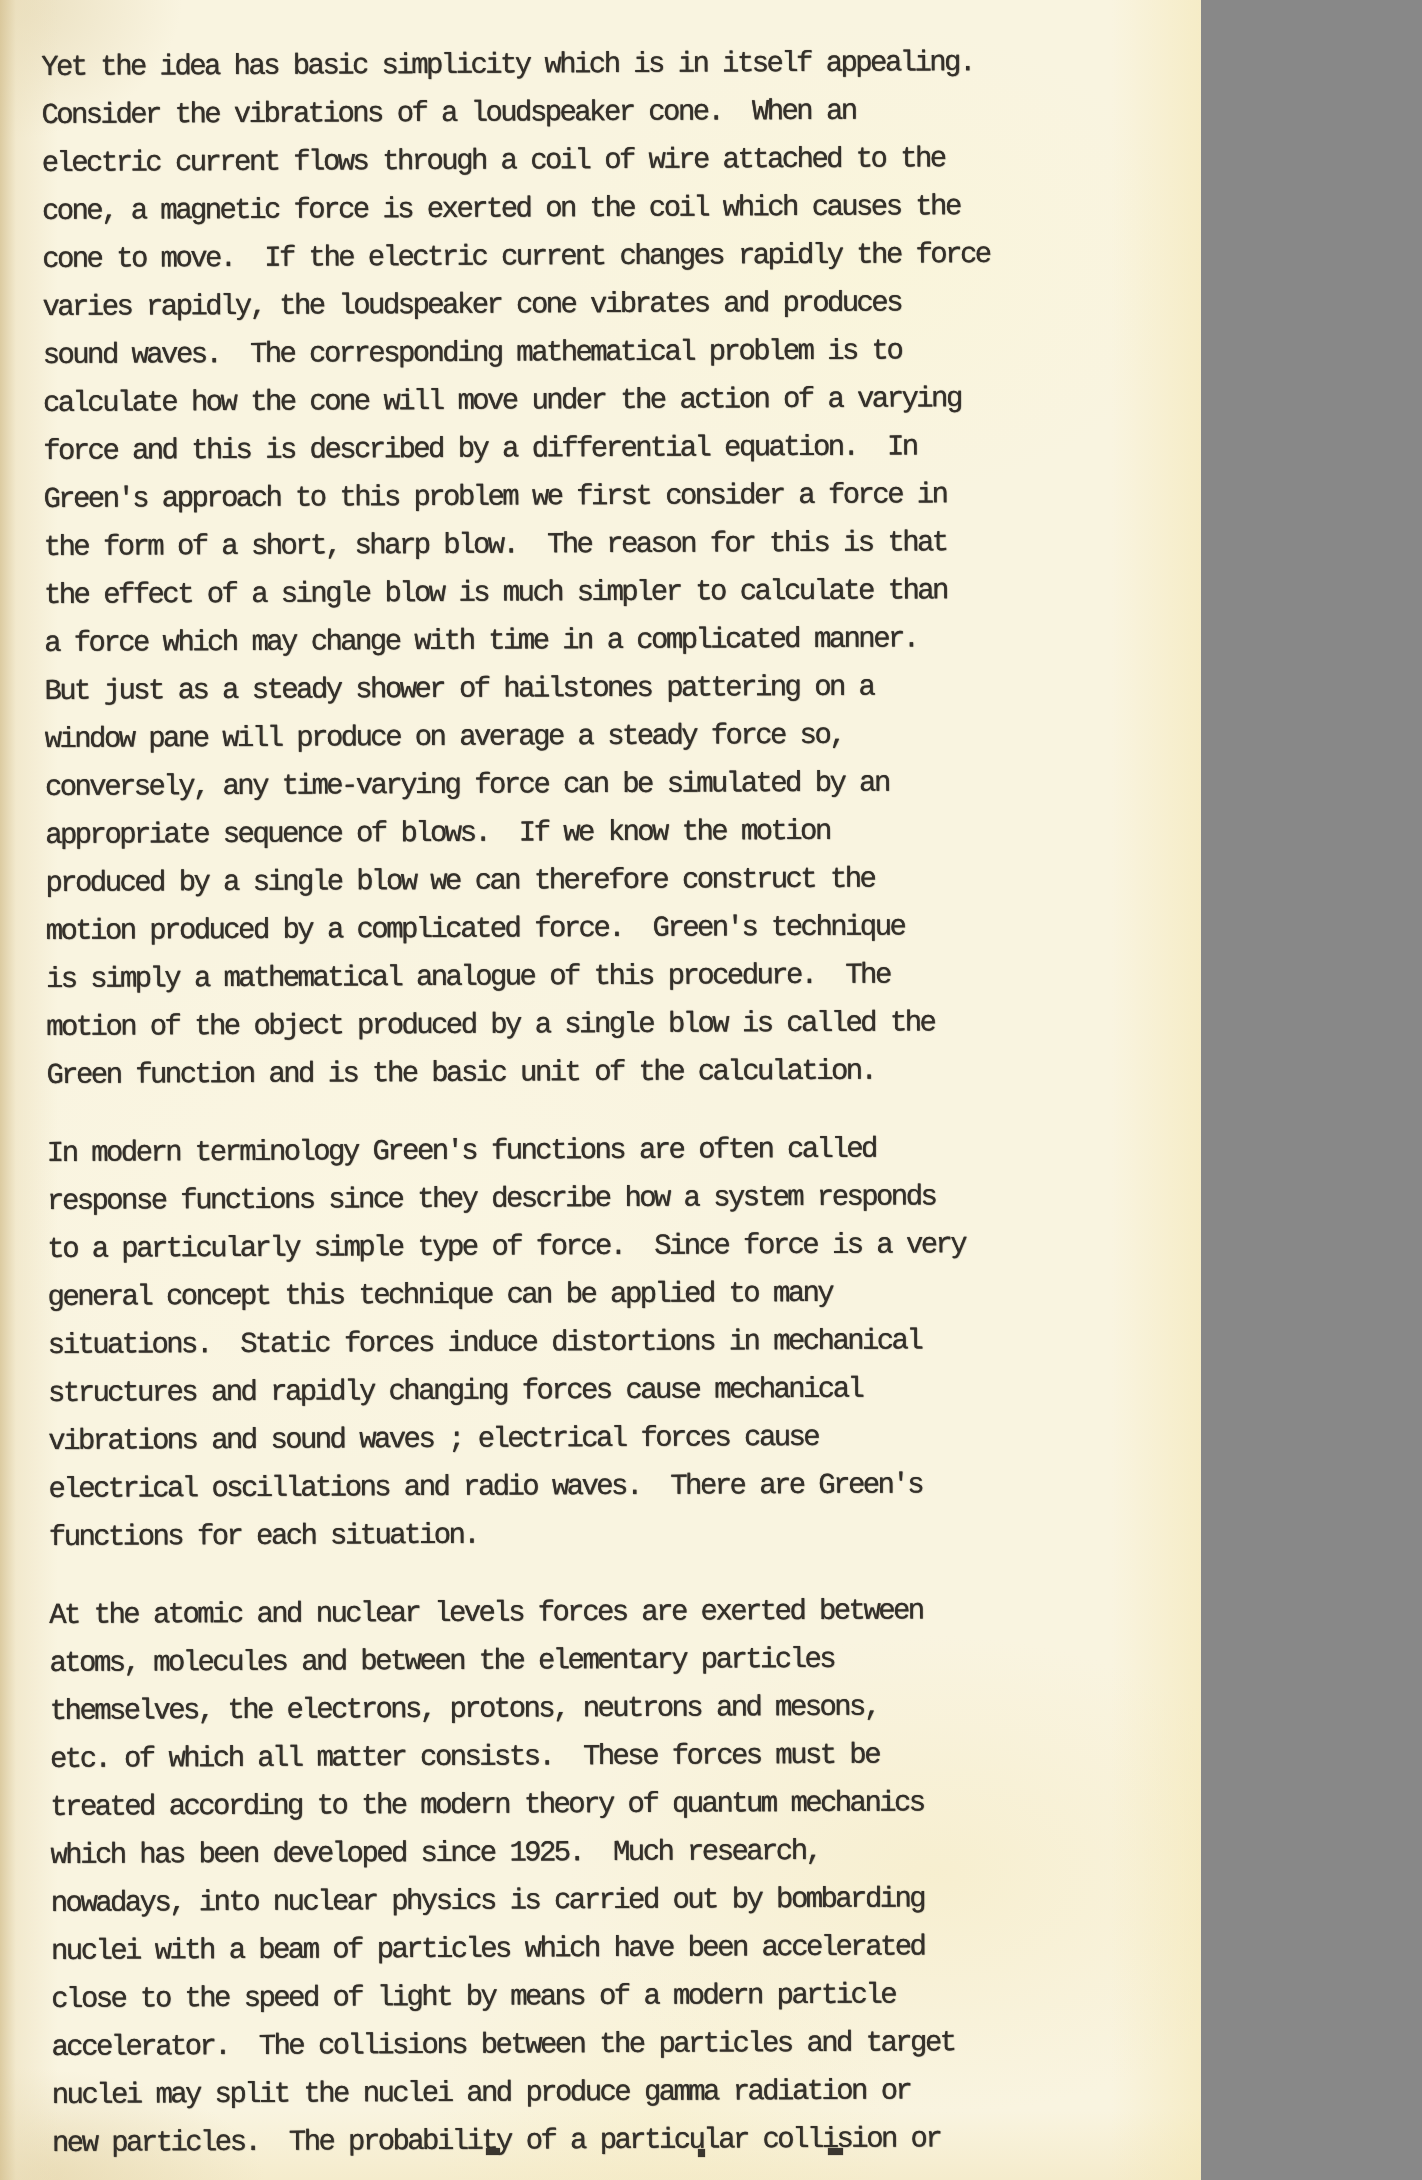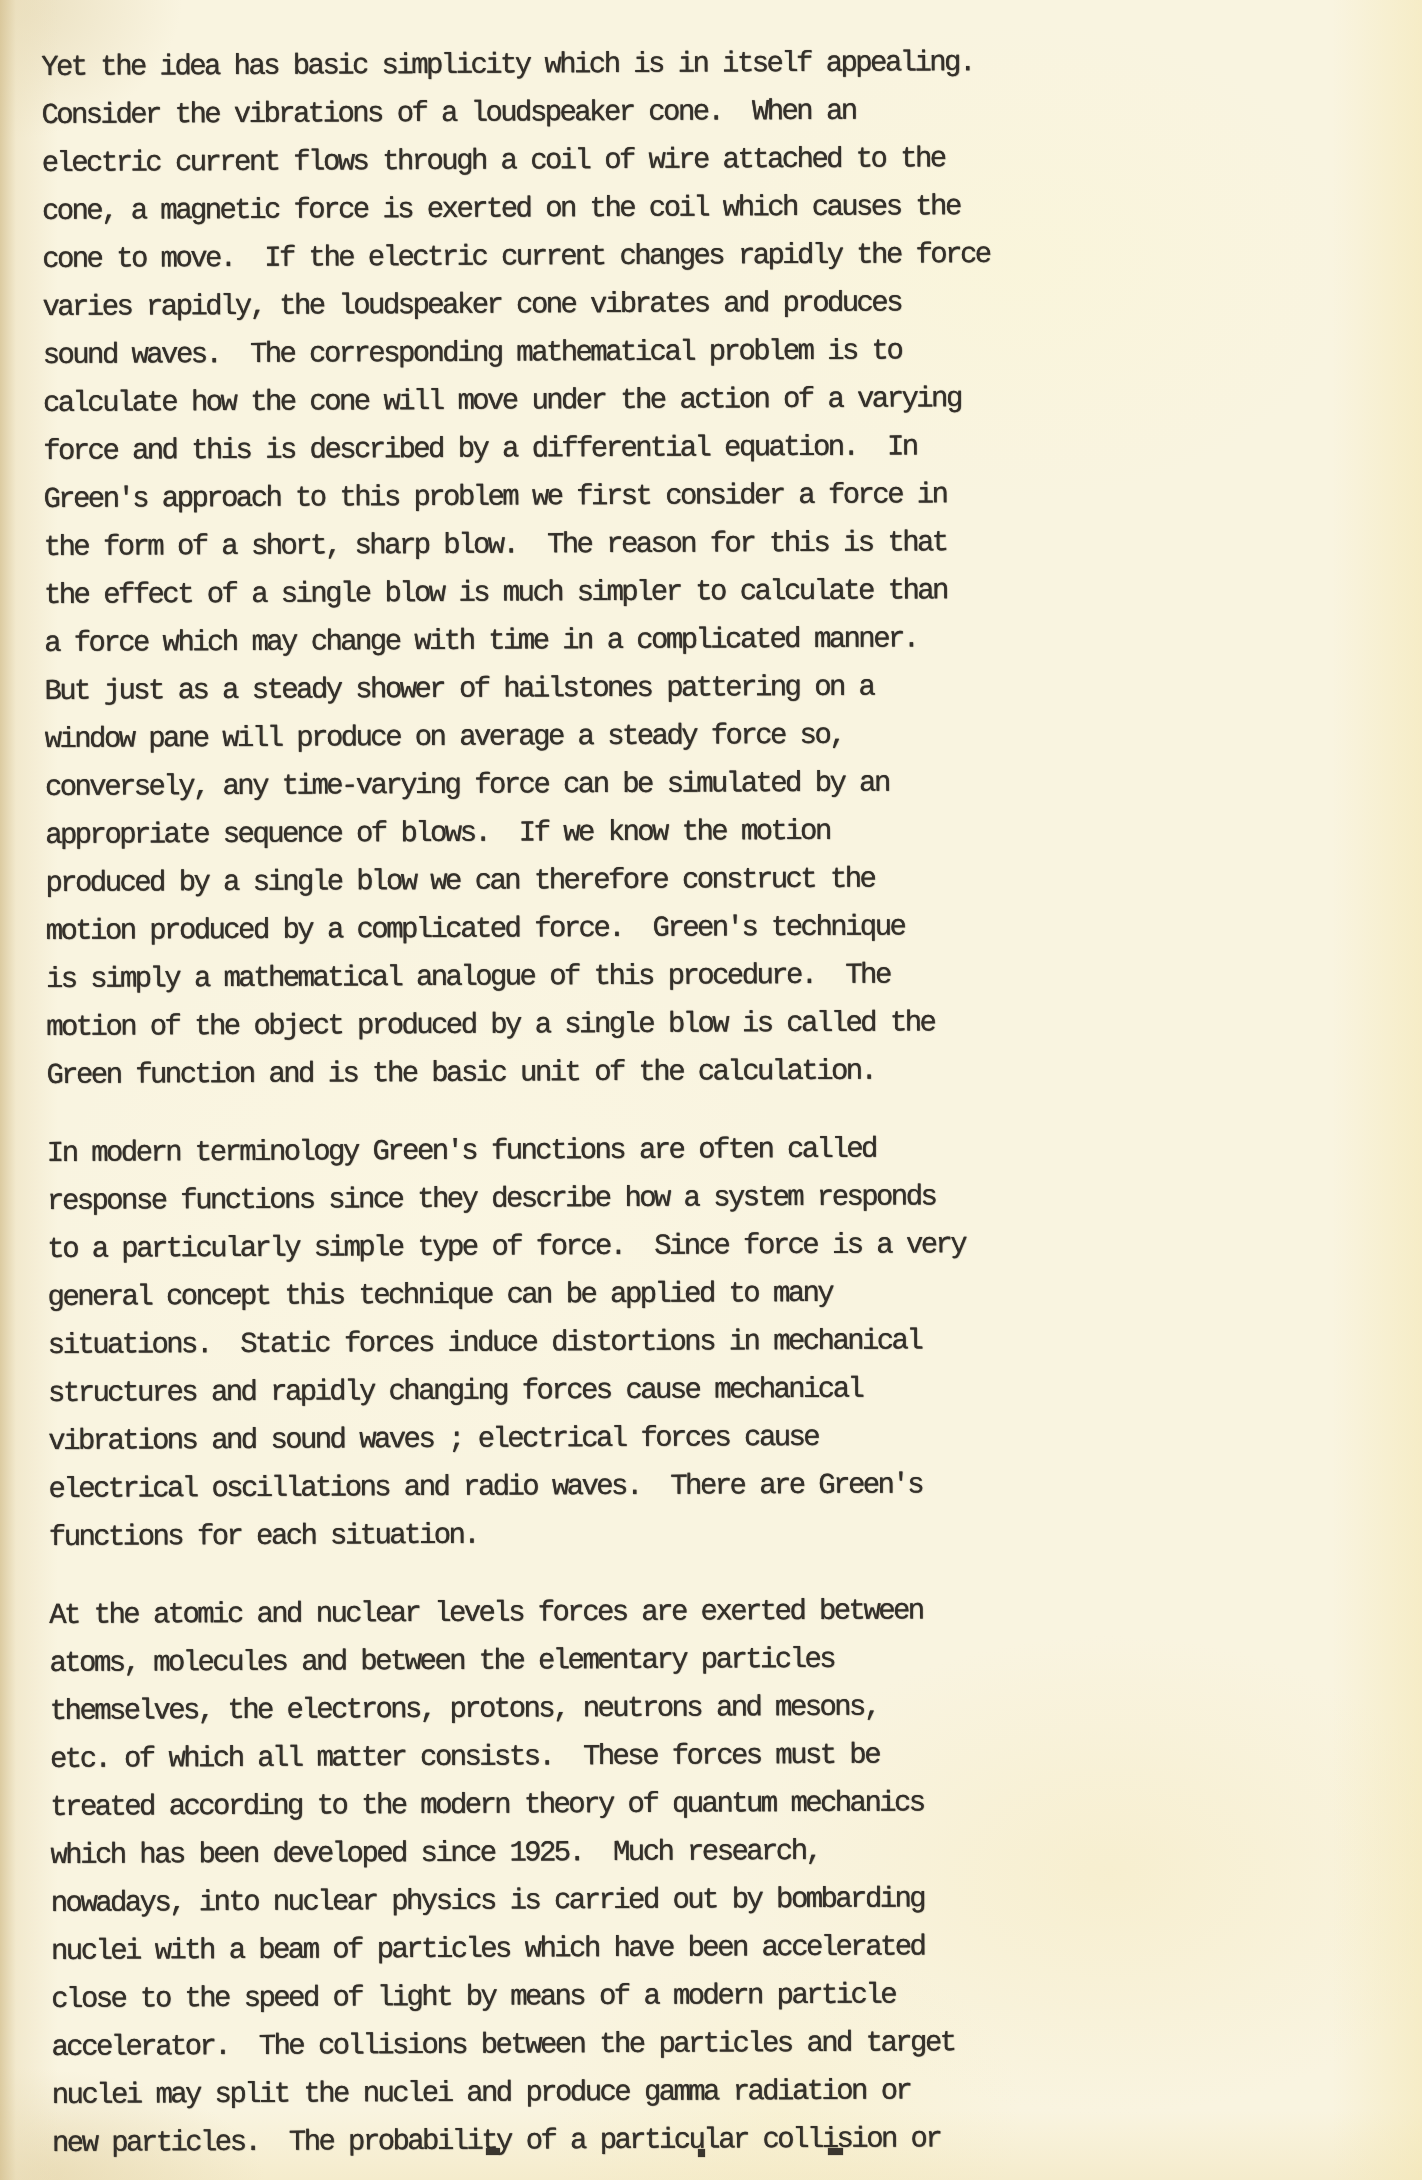--- a/index.html
+++ b/index.html
@@ -2,21 +2,21 @@
 <html><head>
 <meta charset="utf-8">
 <style>
   html, body {
     margin: 0;
     padding: 0;
     background: #888;
   }
   .page {
     position: relative;
-    width: 1422px;
+    width: 1201px;
     height: 2180px;
     overflow: hidden;
     background-color: #f9f4e0;
     background-image:
       
       linear-gradient(90deg, rgba(215,196,150,0.85) 0px, rgba(236,224,190,0.55) 16px, rgba(249,244,224,0) 58px),
       
       radial-gradient(260px 200px at 0px 0px, rgba(216,198,152,0.50), rgba(216,198,152,0) 70%),
       
       radial-gradient(340px 150px at 10px 2180px, rgba(221,203,158,0.55), rgba(221,203,158,0) 75%),

